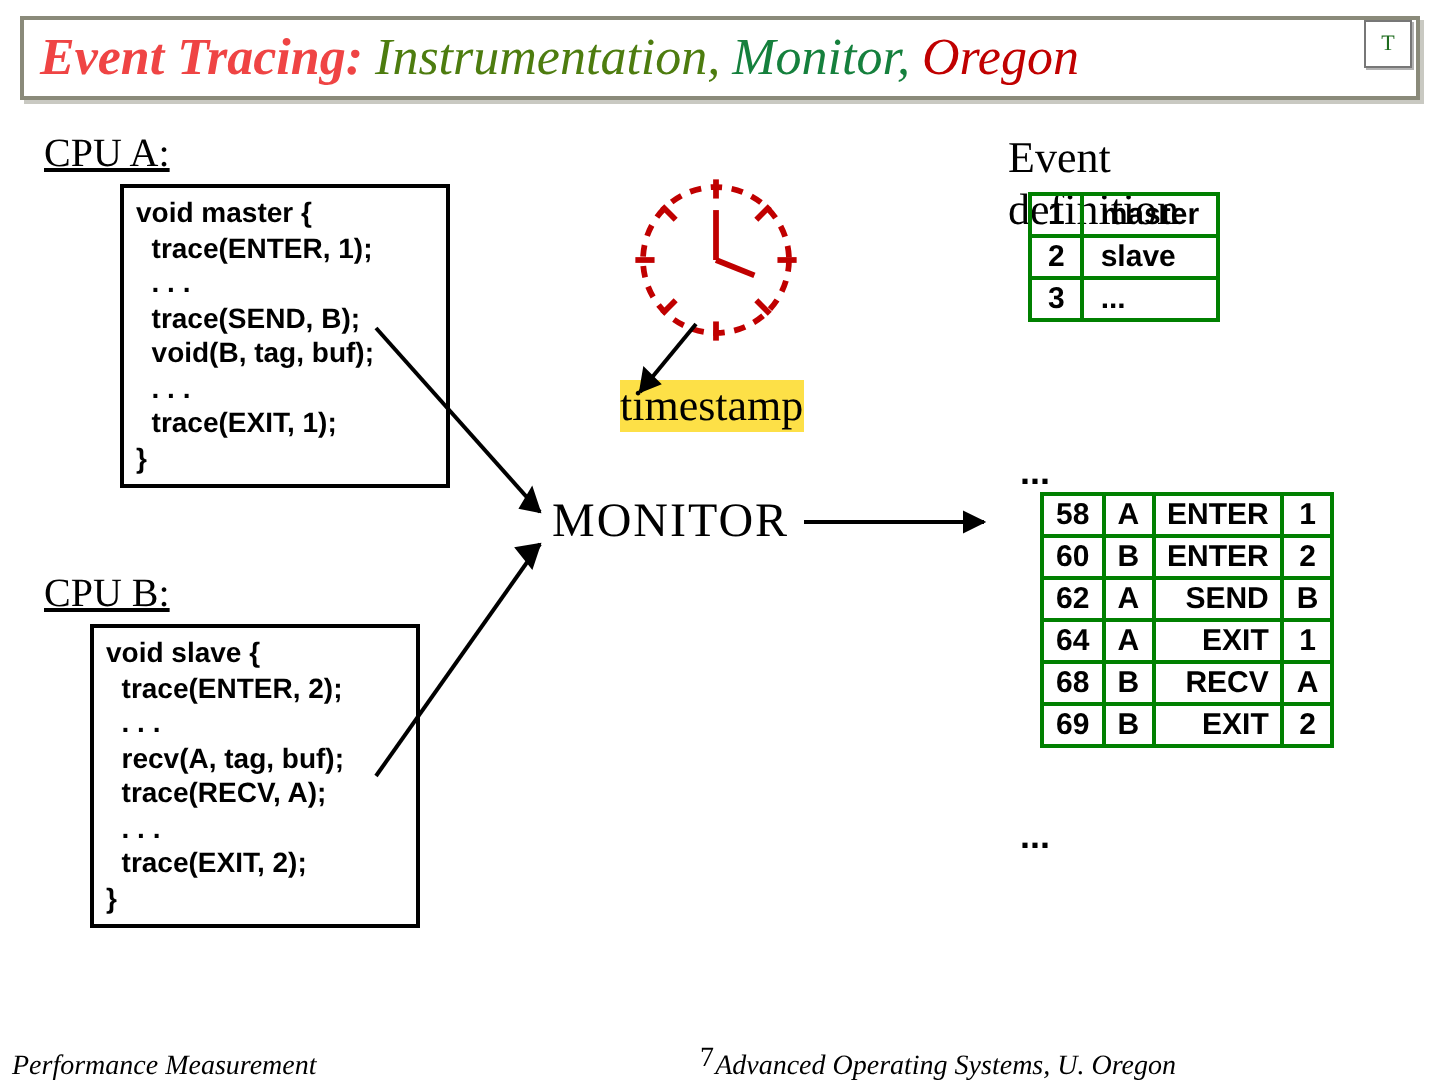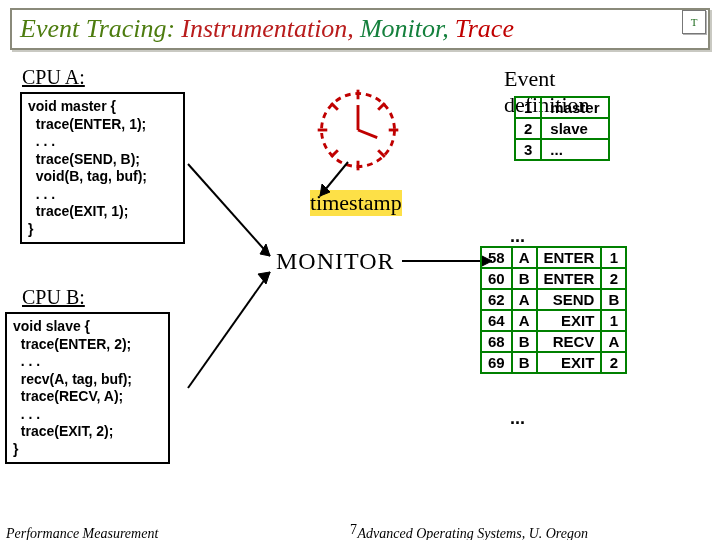--- a/index.html
+++ b/index.html
@@ -15,22 +15,22 @@
     margin: 8px 10px 6px 10px;
     border: 2px solid #8a8a7a;
     box-shadow: 2px 2px 0 rgba(100,100,80,.35);
     padding: 4px 8px;
     font-size: 26px;
     font-style: italic;
     display: flex;
     gap: 6px;
     white-space: nowrap;
   }
-  .title-bar .w1 { color: #4d7c0f; }
-  .title-bar .w2 { color: #b91c1c; text-align: center; }
+  .title-bar .w1 { color: #ef4444; font-weight: bold; }
+  .title-bar .w2 { color: #4d7c0f; text-align: center; }
   .title-bar .w3 { color: #15803d; }
   .title-bar .w4 { color: #c00000; }
   .corner-logo {
     position: absolute;
     top: 10px; right: 14px;
     width: 24px; height: 24px;
     border: 1px solid #777;
     box-shadow: 1px 1px 0 rgba(0,0,0,.3);
     font-size: 11px;
     display: flex; align-items: center; justify-content: center;
@@ -49,20 +49,21 @@
   }
   .code-box {
     position: absolute;
     border: 2px solid #000;
     padding: 4px 6px 4px 6px;
     font-family: Arial, sans-serif;
     font-size: 14px;
     font-weight: bold;
     line-height: 1.25;
     width: 165px;
+    margin-left: 40px;
   }
   .code-box div { white-space: pre; }
 
   
   .clock {
     position: absolute;
     left: 310px; top: 26px;
     width: 96px; height: 96px;
   }
   .timestamp-label {
@@ -105,21 +106,21 @@
 
   .ellips {
     position: absolute;
     font-family: Arial, sans-serif;
     font-weight: bold;
     font-size: 18px;
   }
 
   .trace-table {
     position: absolute;
-    left: 480px; top: 190px;
+    left: 520px; top: 190px;
     border-collapse: collapse;
   }
   .trace-table td {
     border: 2px solid #008000;
     padding: 1px 6px;
     font-family: Arial, sans-serif;
     font-weight: bold;
     font-size: 15px;
     text-align: right;
   }
@@ -148,21 +149,21 @@
     fill: #000;
   }
 </style>
 </head>
 <body>
 
 <div class="title-bar">
   <span class="w1">Event Tracing:</span>
   <span class="w2">Instrumentation,</span>
   <span class="w3">Monitor,</span>
-  <span class="w4">Trace</span>
+  <span class="w4">Oregon</span>
 </div>
 <div class="corner-logo">
   <span>T</span>
 </div>
 
 <div class="content">
 
   <div class="cpu-label" style="left:22px; top:10px;">CPU A:</div>
   <div class="code-box" style="left:20px; top:36px;">
     <div>void master {</div>

